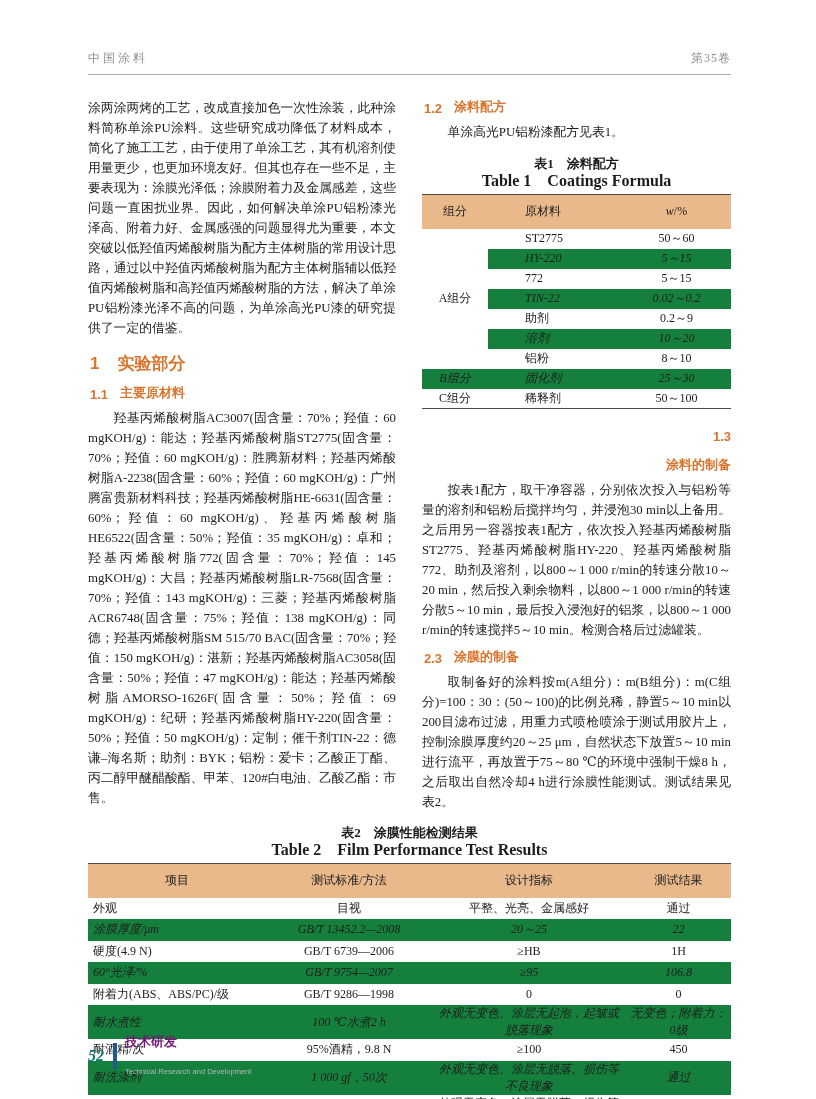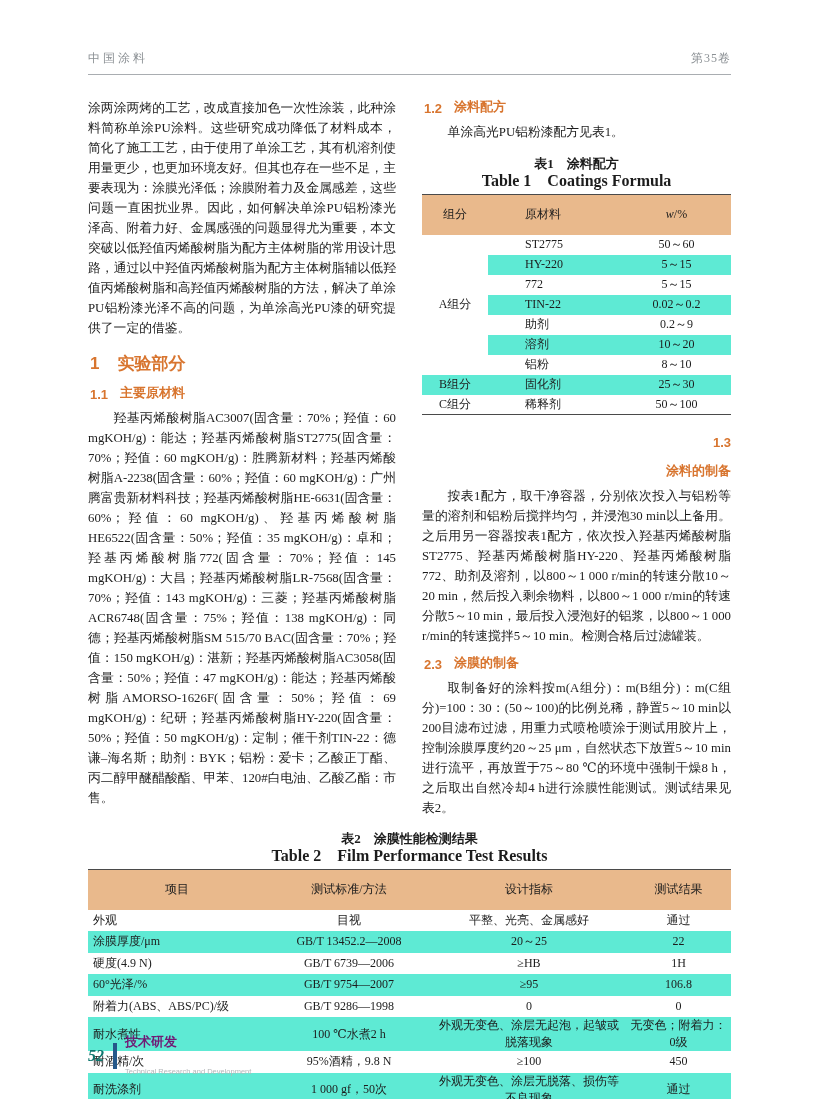--- a/index.html
+++ b/index.html
@@ -41,23 +41,23 @@
     font-weight:bold; font-size:13px; margin:8px 0 6px 2px;
     display:flex; gap:12px; align-items:flex-end;
   }
   .h2.first { margin-top:0; }
   
   .tbl-title { text-align:center; font-weight:bold; font-size:13px; line-height:17px; }
   .tbl-title.en { font-size:16px; margin-bottom:5px; }
   table { border-collapse:collapse; width:100%; font-size:12px; }
   table.rule { border-top:1.5px solid #4a4a4a; border-bottom:1.5px solid #4a4a4a; }
   th,td { font-weight:normal; padding:0 2px; height:20px; vertical-align:middle; }
-  thead th { background:#e9b98c; height:40px; }
+  thead th { background:#e9b98c; height:34px; }
   .c { text-align:center; }
-  .s { background:#5eead4; }
+  .s { background:#15803d;font-style:italic; }
   .it { font-style:italic; }
   
   .t1-wrap { margin-top:13px; }
   .t1 col.g1 { width:66px; } .t1 col.g2 { width:134px; } .t1 col.g3 { width:auto; }
   .t1 td.mat, .t1 th.mat { padding-left:37px; text-align:left; }
   
   .t2-wrap { margin-top:12px; }
   .t2 col.c1 { width:178px; } .t2 col.c2 { width:166px; } .t2 col.c3 { width:194px; } .t2 col.c4 { width:auto; }
   .t2 td.item { padding-left:5px; text-align:left; }
   .t2 td { height:21.5px; }

